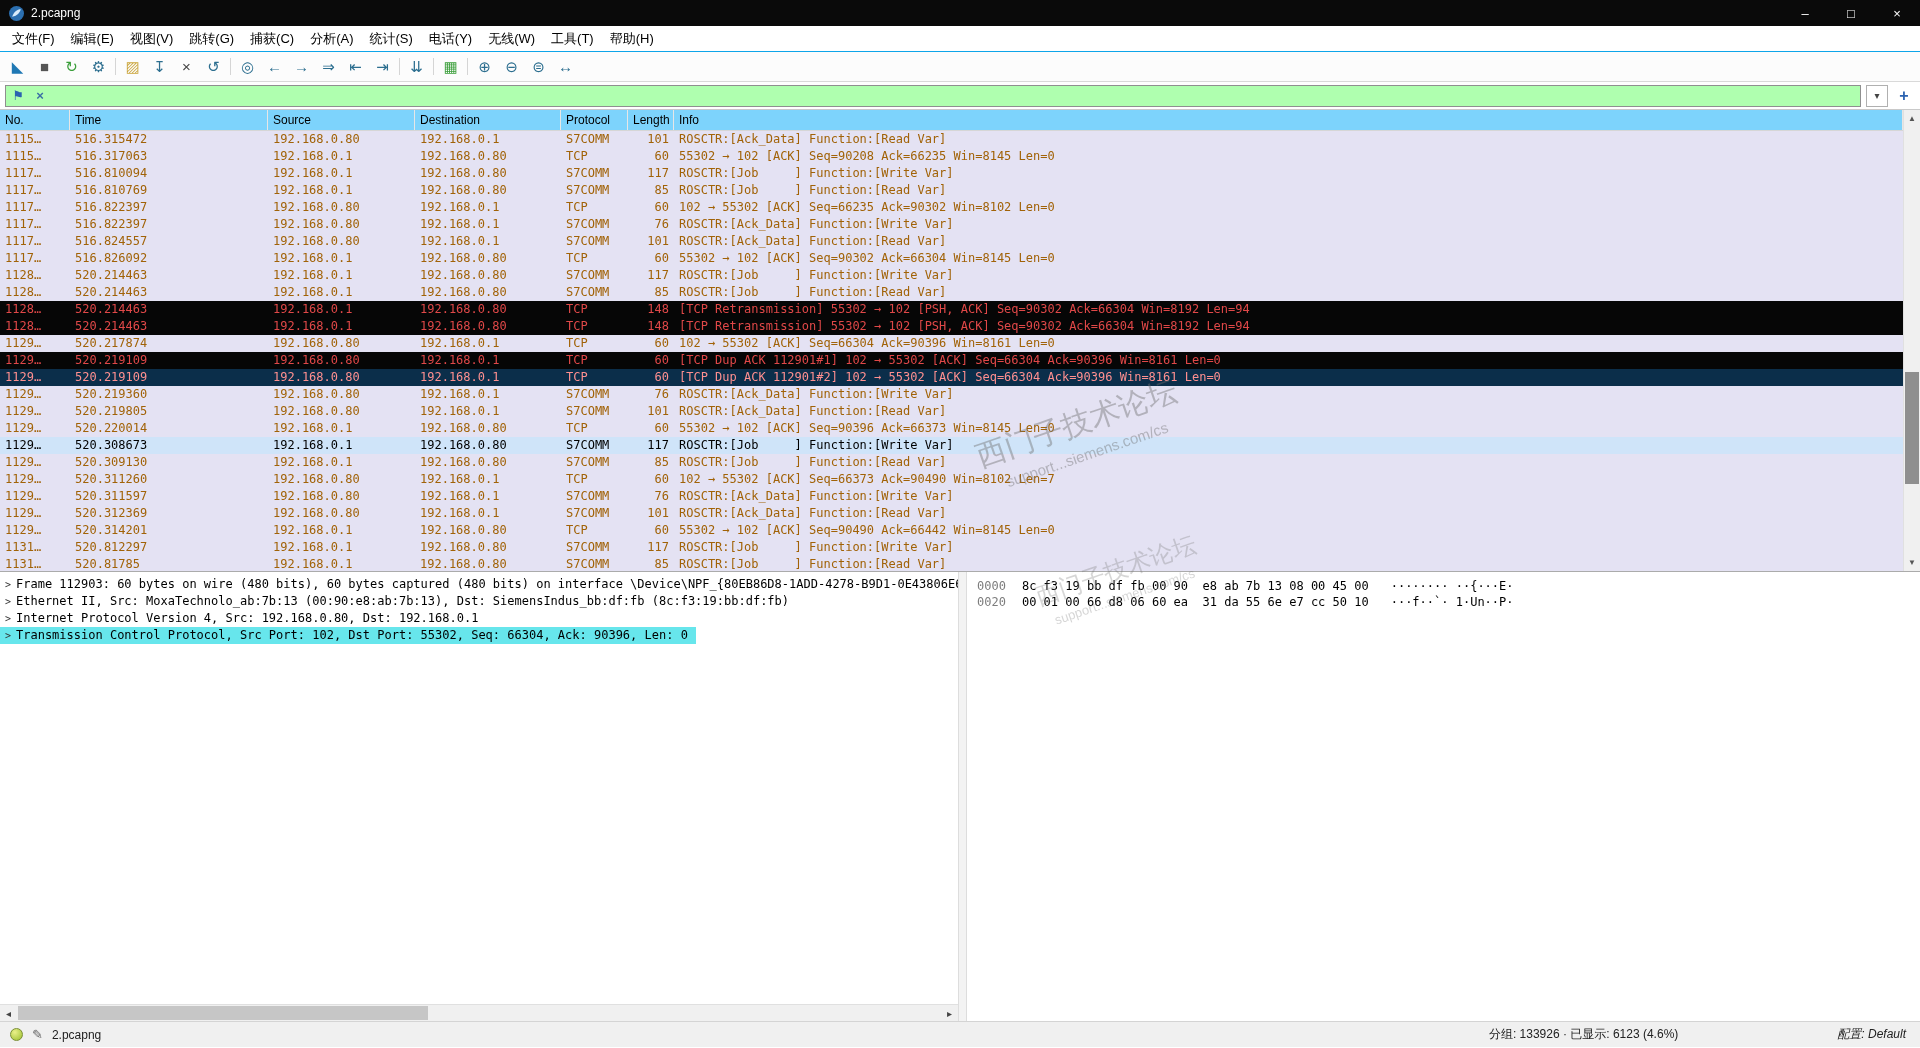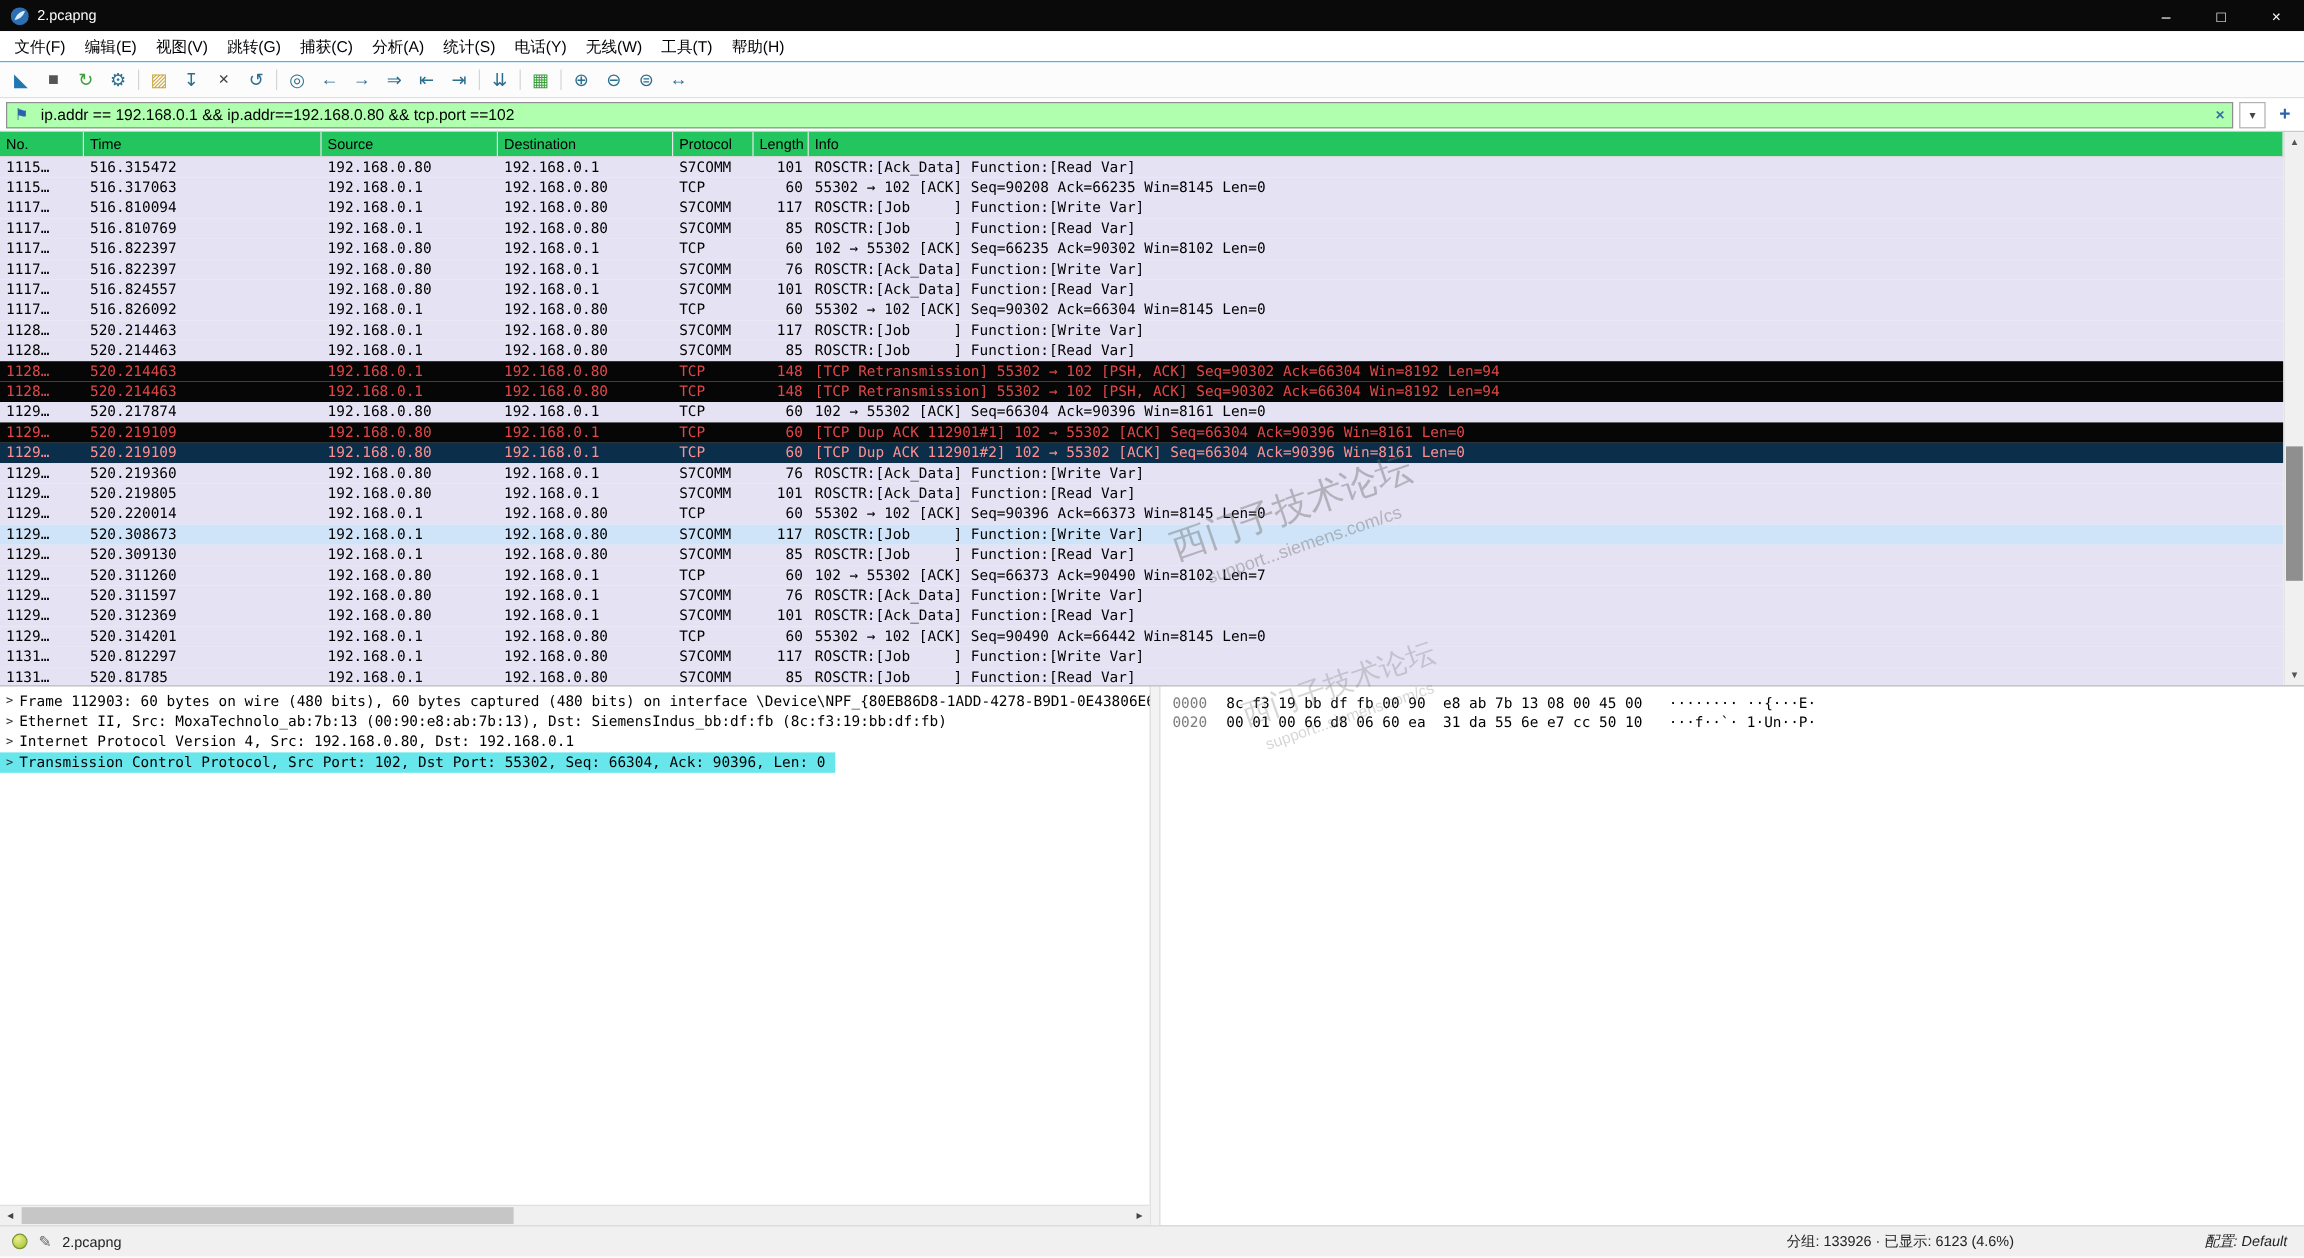--- a/index.html
+++ b/index.html
@@ -30,27 +30,27 @@
   .filter-field { flex:1; height:22px; background:var(--filter-valid,#afffaf); border:1px solid #8f8f8f; display:flex; align-items:center; }
   .filter-bookmark { width:24px; text-align:center; color:#2b62b0; font-size:13px; }
   .filter-text { flex:1; font-size:13px; padding-left:4px; white-space:pre; overflow:hidden; }
   .filter-clear { width:20px; text-align:center; color:#3a6ea5; font-size:13px; font-weight:bold; }
   .filter-dropdown { width:22px; height:22px; border:1px solid #b0b0b0; background:#fff; display:flex; align-items:center; justify-content:center; font-size:10px; color:#444; }
   .filter-add { width:22px; text-align:center; color:#2b62b0; font-size:16px; font-weight:bold; }
 
   
   .packet-area { position:relative; border-bottom:1px solid #ababab; }
   .pl-header, .pkt-row { display:grid; grid-template-columns:70px 198px 147px 146px 67px 46px 1fr; }
-  .pl-header { height:21px; font-size:12px; background:#22c55e; border-bottom:1px solid #d6d6d6; margin-right:17px; }
+  .pl-header { height:21px; font-size:12px; background:#7dd3fc; border-bottom:1px solid #d6d6d6; margin-right:17px; }
   .hcell { display:flex; align-items:center; padding-left:5px; border-right:1px solid #e6e6e6; overflow:hidden; white-space:nowrap; }
   .pl-body { height:440px; overflow:hidden; font-family:"DejaVu Sans Mono", monospace; font-size:12px; margin-right:17px; }
   .pkt-row { height:17px; line-height:17px; }
   .cell { padding-left:5px; white-space:pre; overflow:hidden; }
   .cell.c5 { text-align:right; padding-right:5px; padding-left:0; }
-  .state-normal   { background:var(--row-default,#e4e2f3); color:#000000; }
+  .state-normal   { background:var(--row-default,#e4e2f3); color:#a16207; }
   .state-bad      { background:var(--row-bad-bg,#060606); color:var(--row-bad-fg,#e04848); }
   .state-selected { background:var(--row-selected-bg,#0b2e4a); color:var(--row-selected-fg,#ff9090); }
   .state-light    { background:var(--row-light,#cfe4f9); color:#000; }
 
   .v-scrollbar { position:absolute; right:0; top:0; bottom:0; width:17px; background:#f0f0f0; border-left:1px solid #e0e0e0; }
   .sb-arrow { height:17px; display:flex; align-items:center; justify-content:center; font-size:8px; color:#555; }
   .sb-arrow.down { position:absolute; bottom:0; left:0; right:0; }
   .v-thumb { position:absolute; left:1px; right:1px; top:262px; height:112px; background:#8f8f8f; }
 
   
@@ -139,21 +139,20 @@
     <div class="tool-sep"></div>
     <div class="tool-btn" style="color: rgb(44, 110, 143);">⊕</div>
     <div class="tool-btn" style="color: rgb(44, 110, 143);">⊖</div>
     <div class="tool-btn" style="color: rgb(44, 110, 143);">⊜</div>
     <div class="tool-btn" style="color: rgb(44, 110, 143);">↔</div>
   </div>
 
 <div class="filterbar">
   <div class="filter-field">
     <span class="filter-bookmark">⚑</span>
-    <span class="filter-text">ip.addr == 192.168.0.1 &amp;&amp; ip.addr==192.168.0.80 &amp;&amp; tcp.port ==102</span>
     <span class="filter-clear">×</span>
   </div>
   <div class="filter-dropdown">▾</div>
   <div class="filter-add">+</div>
 </div>
 
 <div class="packet-area">
   <div class="pl-header">
       <div class="hcell c0">No.</div>
       <div class="hcell c1">Time</div>

